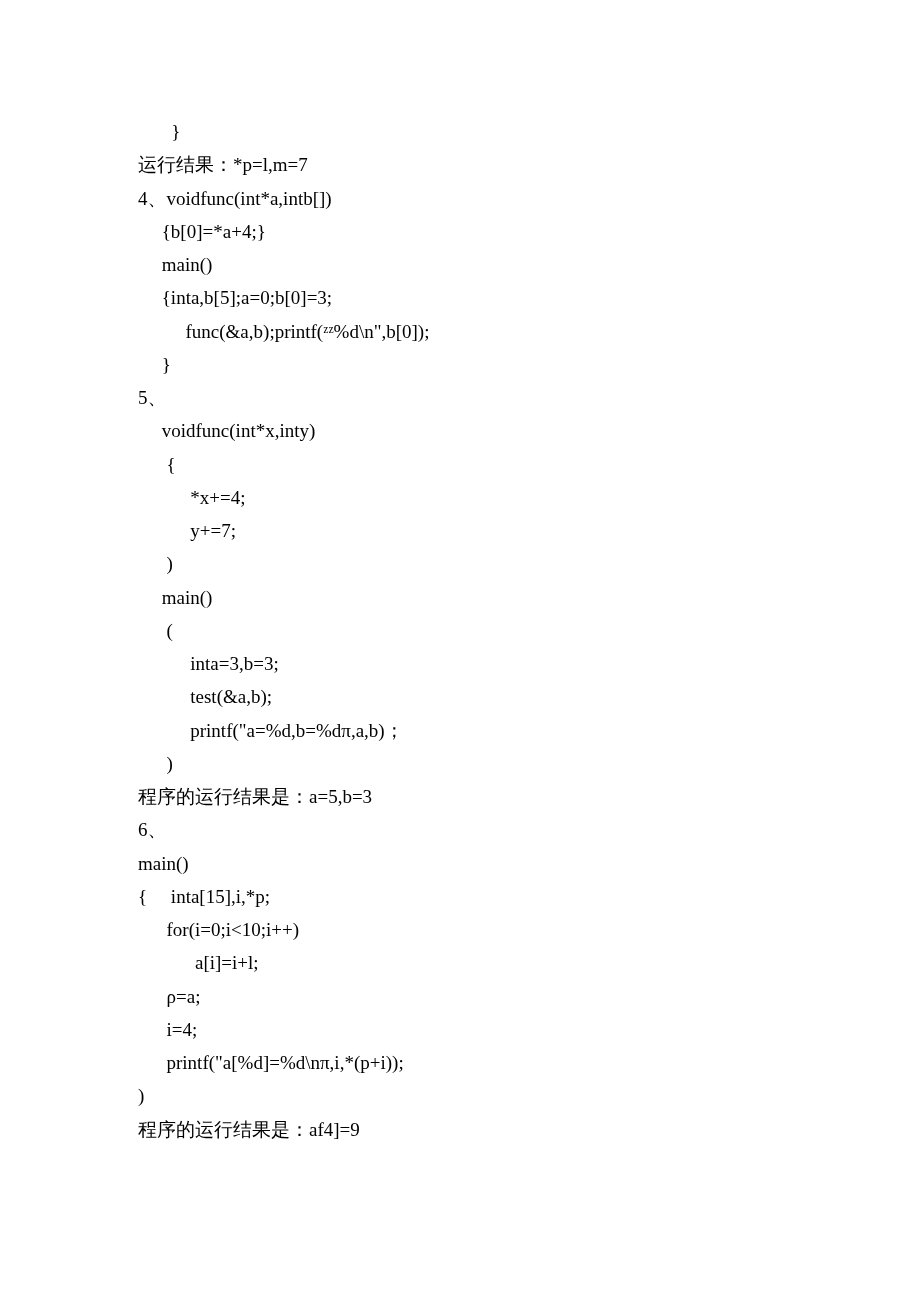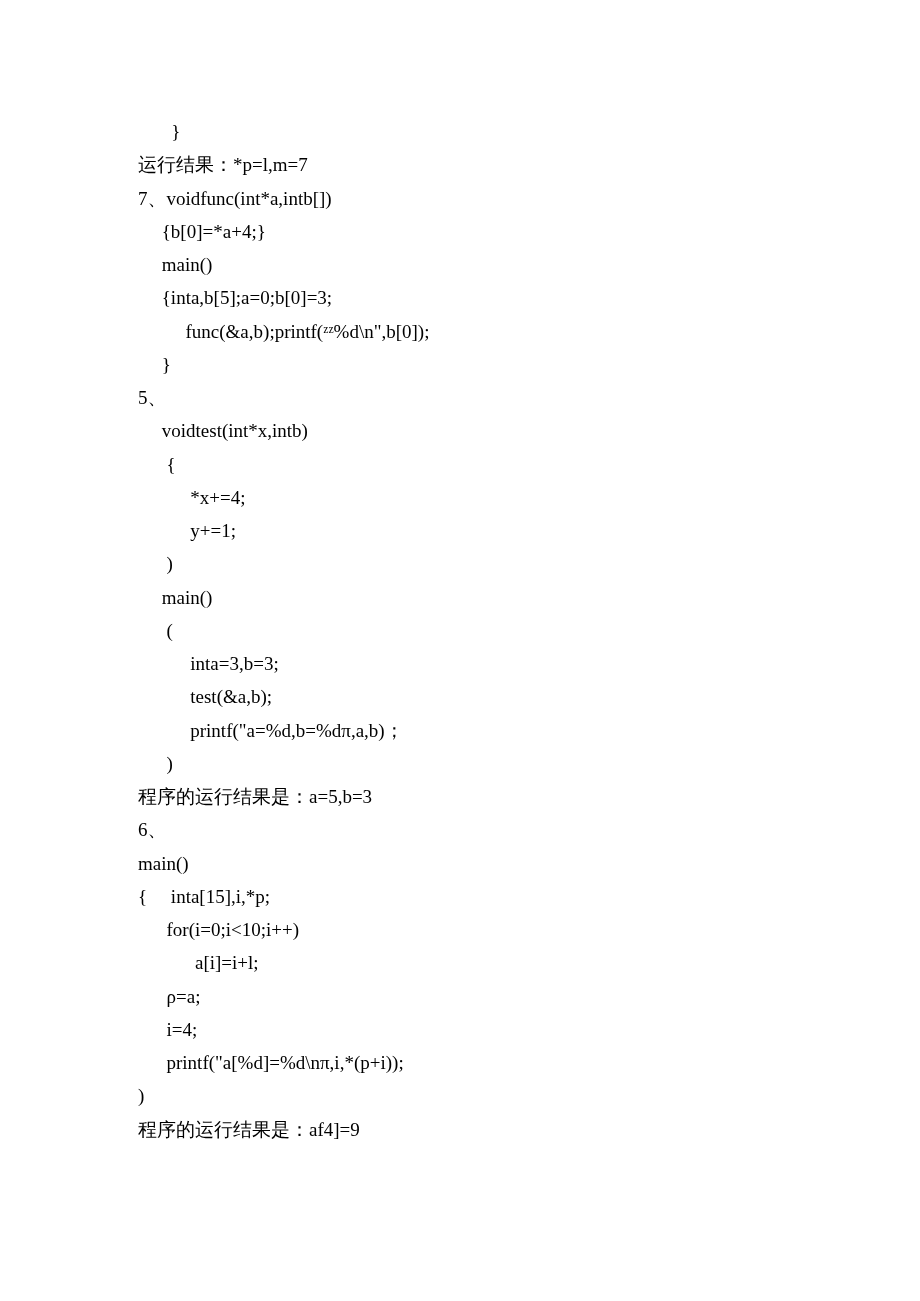--- a/index.html
+++ b/index.html
@@ -20,31 +20,31 @@
       white-space: pre;
     }
   </style>
 </head>
 <body>
 
 <div class="page">
   <div class="line">       }</div>
   <div class="line">运行结果：*p=l,m=7</div>
   <div class="line"></div>
-  <div class="line">7、voidfunc(int*a,intb[])</div>
+  <div class="line">4、voidfunc(int*a,intb[])</div>
   <div class="line">     {b[0]=*a+4;}</div>
   <div class="line">     main()</div>
   <div class="line">     {inta,b[5];a=0;b[0]=3;</div>
   <div class="line">          func(&amp;a,b);printf(ᶻᶻ%d\n",b[0]);</div>
   <div class="line">     }</div>
   <div class="line">5、</div>
-  <div class="line">     voidtest(int*x,intb)</div>
+  <div class="line">     voidfunc(int*x,inty)</div>
   <div class="line">      {</div>
   <div class="line">           *x+=4;</div>
-  <div class="line">           y+=1;</div>
+  <div class="line">           y+=7;</div>
   <div class="line">      )</div>
   <div class="line">     main()</div>
   <div class="line">      (</div>
   <div class="line">           inta=3,b=3;</div>
   <div class="line">           test(&amp;a,b);</div>
   <div class="line">           printf("a=%d,b=%dπ,a,b)；</div>
   <div class="line">      )</div>
   <div class="line">程序的运行结果是：a=5,b=3</div>
   <div class="line"></div>
   <div class="line">6、</div>

